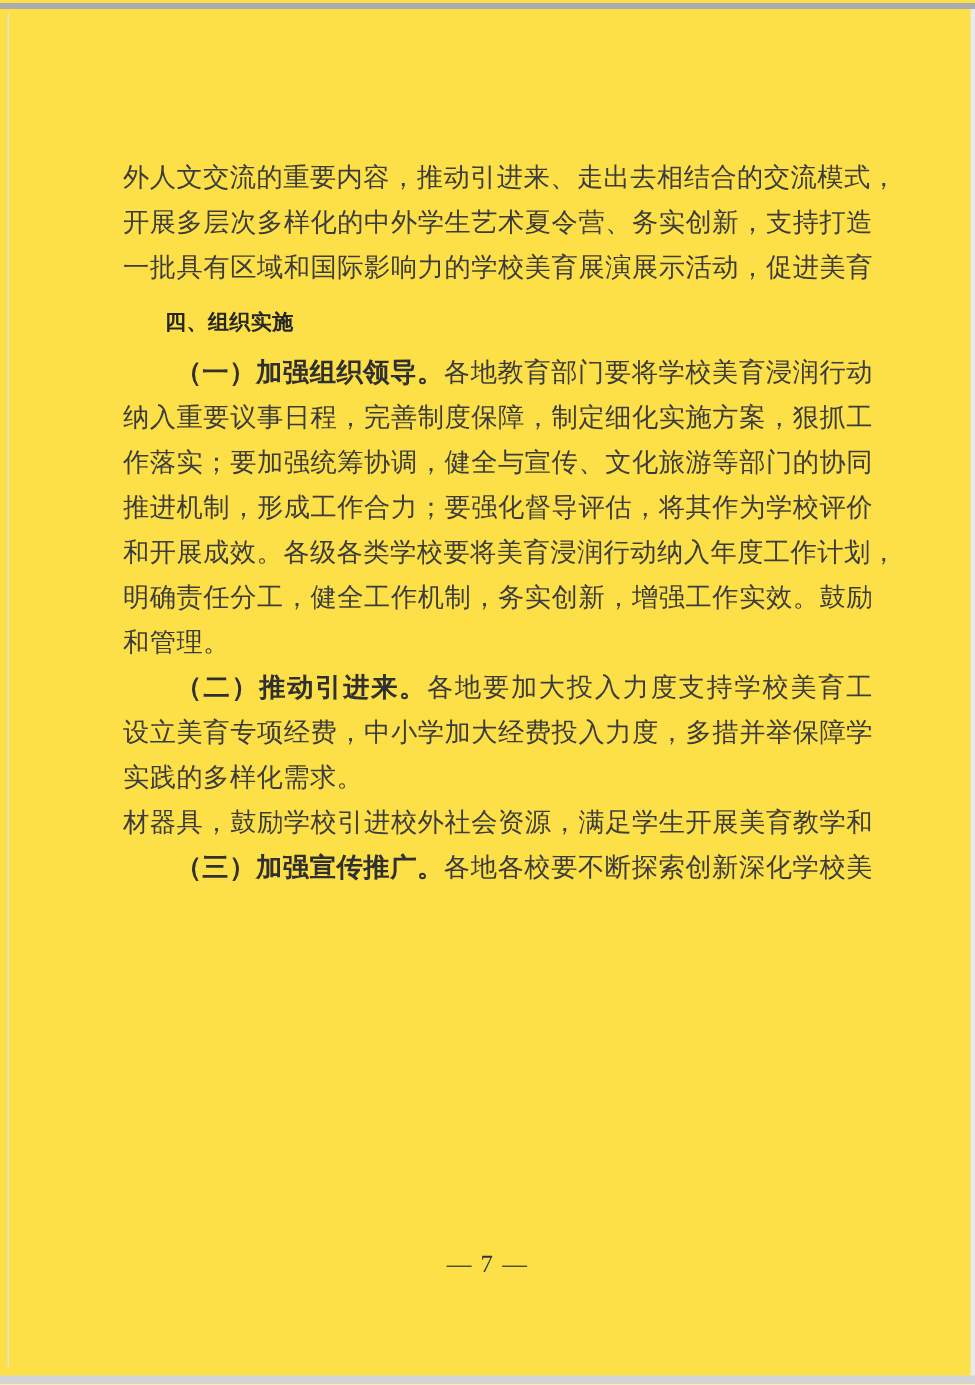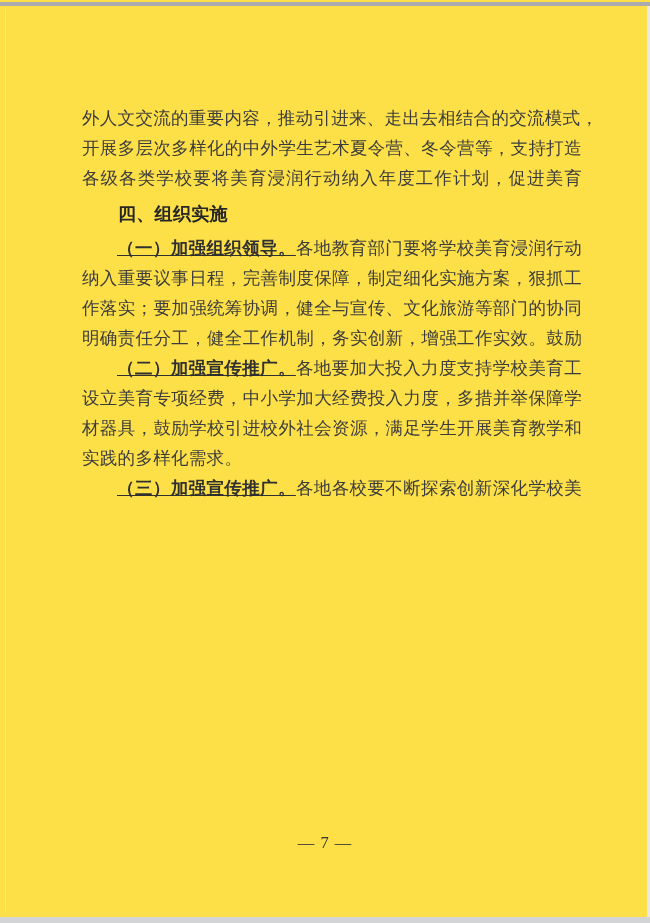--- a/index.html
+++ b/index.html
@@ -52,29 +52,28 @@
     text-align-last: left;
   }
   .line.first {
     text-indent: 2em;
   }
   .line.heading {
     text-indent: 2em;
     text-align-last: left;
     font-family: "Liberation Sans", sans-serif;
     font-weight: 700;
-    font-size: 18px;
+    font-size: 14px;
     color: #262626;
     margin-top: 6px;
     margin-bottom: 4px;
   }
   .lead {
     font-weight: 700;
     color: #303030;
-    text-decoration: underline;
   }
   .pagenum {
     position: absolute;
     top: 828px;
     left: 0;
     width: 650px;
     height: 30px;
     line-height: 30px;
     text-align: center;
     font-size: 16.5px;
@@ -86,28 +85,31 @@
 <body>
 
 <div class="scan-page">
   <div class="edge-top"></div>
   <div class="edge-left"></div>
   <div class="edge-right"></div>
   <div class="edge-bottom"></div>
 
   <div class="textblock" id="doc-body">
       <div class="line cont">外人文交流的重要内容，推动引进来、走出去相结合的交流模式，</div>
-      <div class="line cont">开展多层次多样化的中外学生艺术夏令营、冬令营等，支持打造</div>
-      <div class="line cont">各级各类学校要将美育浸润行动纳入年度工作计划，促进美育</div>
+      <div class="line cont">开展多层次多样化的中外学生艺术夏令营、务实创新，支持打造</div>
+      <div class="line cont">一批具有区域和国际影响力的学校美育展演展示活动，促进美育</div>
       <div class="line heading">四、组织实施</div>
       <div class="line first"><span class="lead">（一）加强组织领导。</span>各地教育部门要将学校美育浸润行动</div>
       <div class="line cont">纳入重要议事日程，完善制度保障，制定细化实施方案，狠抓工</div>
       <div class="line cont">作落实；要加强统筹协调，健全与宣传、文化旅游等部门的协同</div>
+      <div class="line cont">推进机制，形成工作合力；要强化督导评估，将其作为学校评价</div>
+      <div class="line cont">和开展成效。各级各类学校要将美育浸润行动纳入年度工作计划，</div>
       <div class="line cont">明确责任分工，健全工作机制，务实创新，增强工作实效。鼓励</div>
-      <div class="line first"><span class="lead">（二）加强宣传推广。</span>各地要加大投入力度支持学校美育工</div>
+      <div class="line end">和管理。</div>
+      <div class="line first"><span class="lead">（二）推动引进来。</span>各地要加大投入力度支持学校美育工</div>
       <div class="line cont">设立美育专项经费，中小学加大经费投入力度，多措并举保障学</div>
+      <div class="line end">实践的多样化需求。</div>
       <div class="line cont">材器具，鼓励学校引进校外社会资源，满足学生开展美育教学和</div>
-      <div class="line end">实践的多样化需求。</div>
       <div class="line first"><span class="lead">（三）加强宣传推广。</span>各地各校要不断探索创新深化学校美</div>
     </div>
 
   <div class="pagenum">— 7 —</div>
 </div>
 
 </body></html>

